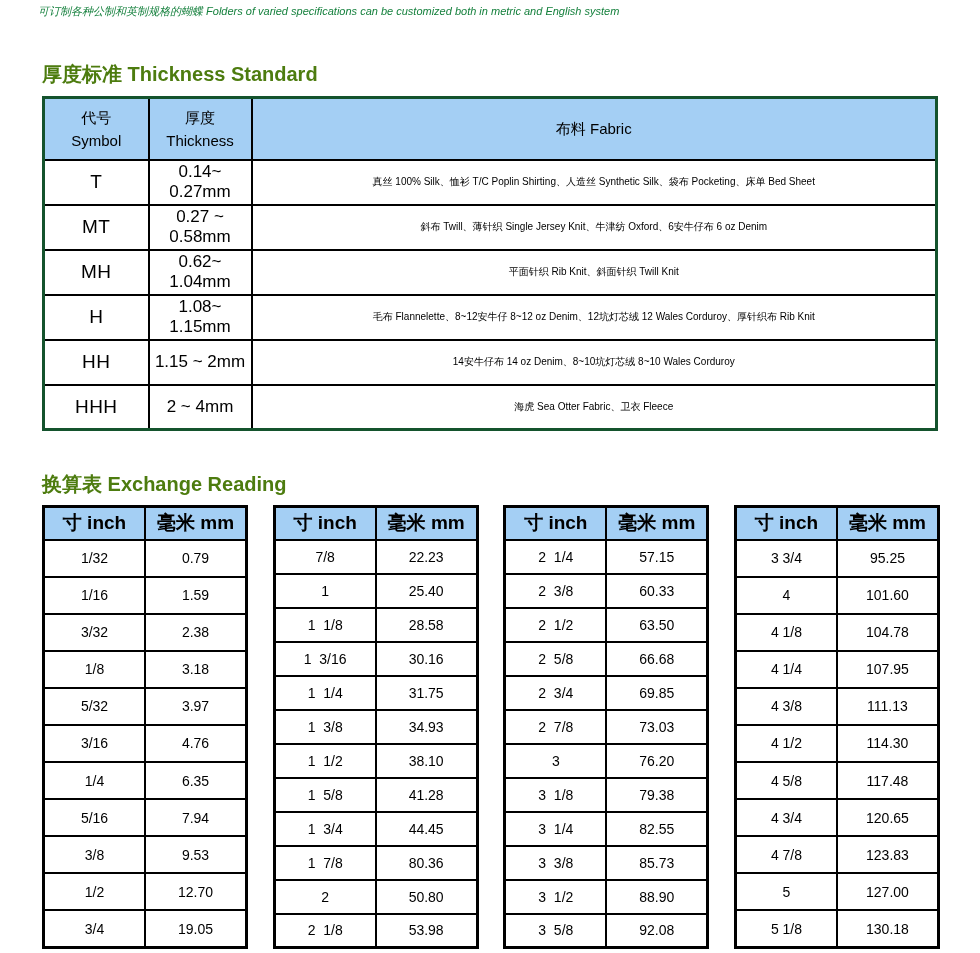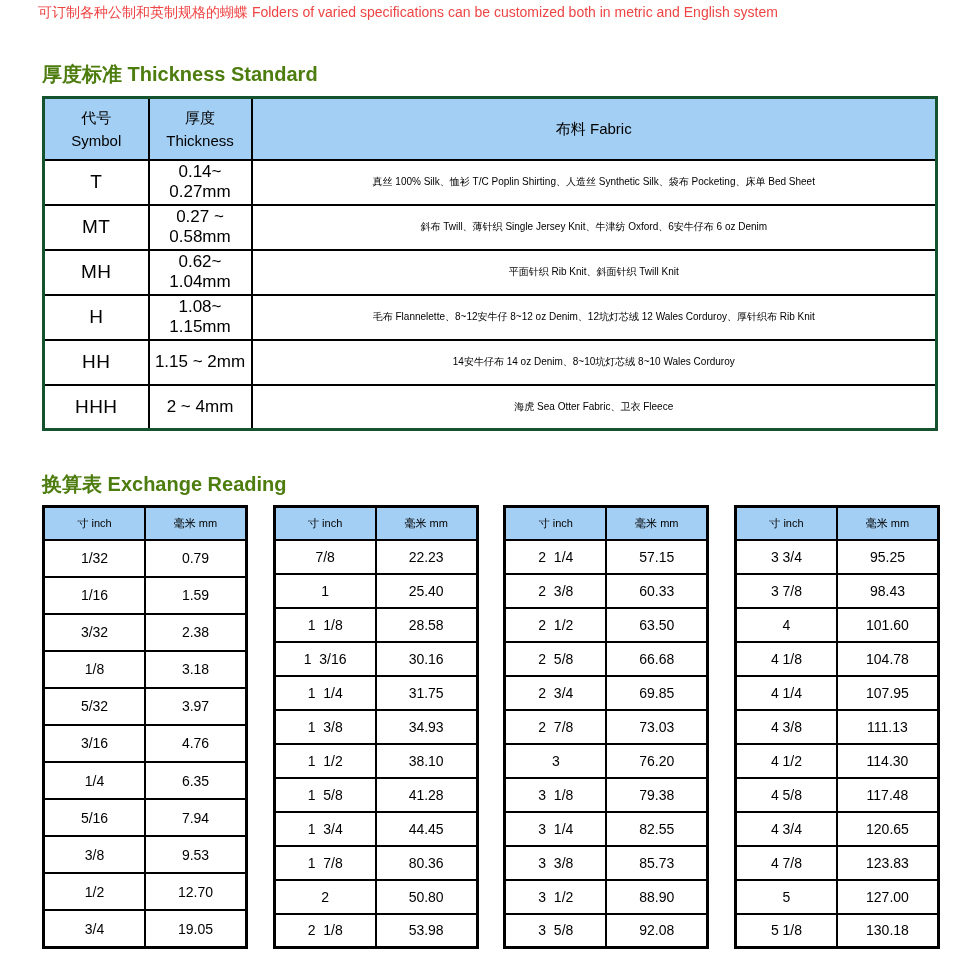--- a/index.html
+++ b/index.html
@@ -4,21 +4,21 @@
 <style>
   * { margin:0; padding:0; box-sizing:border-box; }
   html,body { background:#ffffff; }
   body {
     width:980px; height:953px; position:relative;
     font-family:"Liberation Sans","DejaVu Sans",sans-serif;
     color:#000;
   }
   .top-note {
     position:absolute; top:4px; left:38px;
-    font-size:14px; color:#ef4444; white-space:nowrap;
+    font-size:11px; color:#15803d; white-space:nowrap;font-style:italic;
   }
   .section-title {
     position:absolute; left:42px;
     font-size:20px; font-weight:bold; color:#4d7c0f;
   }
   #thickness-title { top:61px; }
   #exchange-title  { top:471px; }
 
   
   table { border-collapse:collapse; table-layout:fixed; }
@@ -44,21 +44,21 @@
   .exchange-grid {
     position:absolute; top:505px; left:42px; width:898px;
     display:flex; justify-content:space-between;
   }
   .exchange-table { width:206px; border:3px solid #000; }
   .exchange-table th, .exchange-table td {
     border:2px solid #000; text-align:center; vertical-align:middle;
     width:50%; white-space:pre;
   }
   .exchange-table th {
-    background:#a4cff4; font-weight:normal; font-size:11px; height:33px;
+    background:#a4cff4; font-weight:bold; font-size:19px; height:33px;
   }
   .exchange-table td { font-size:14px; height:34px; background:#fff; }
 </style>
 </head>
 <body>
 
 <div class="top-note">可订制各种公制和英制规格的蝴蝶 Folders of varied specifications can be customized both in metric and English system</div>
 
 <div class="section-title" id="thickness-title">厚度标准 Thickness Standard</div>
 
@@ -294,24 +294,20 @@
           <th>寸 inch</th>
           <th>毫米 mm</th>
         </tr>
       </thead>
       <tbody>
         <tr>
           <td>3 3/4</td>
           <td>95.25</td>
         </tr>
         <tr>
-          <td>3 7/8</td>
-          <td>98.43</td>
-        </tr>
-        <tr>
           <td>4</td>
           <td>101.60</td>
         </tr>
         <tr>
           <td>4 1/8</td>
           <td>104.78</td>
         </tr>
         <tr>
           <td>4 1/4</td>
           <td>107.95</td>

